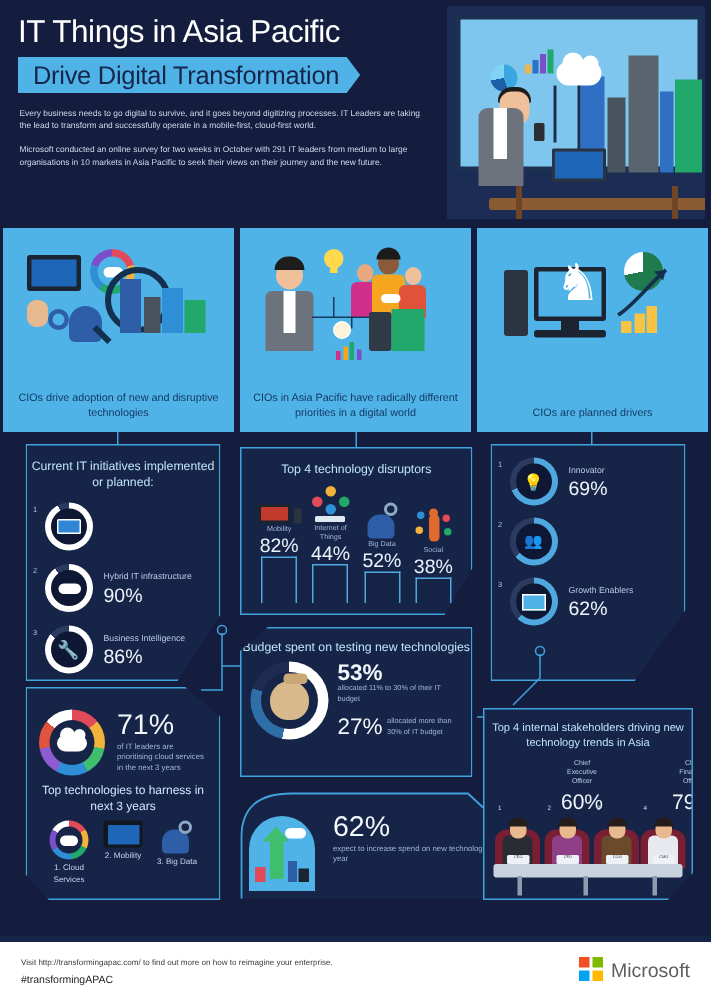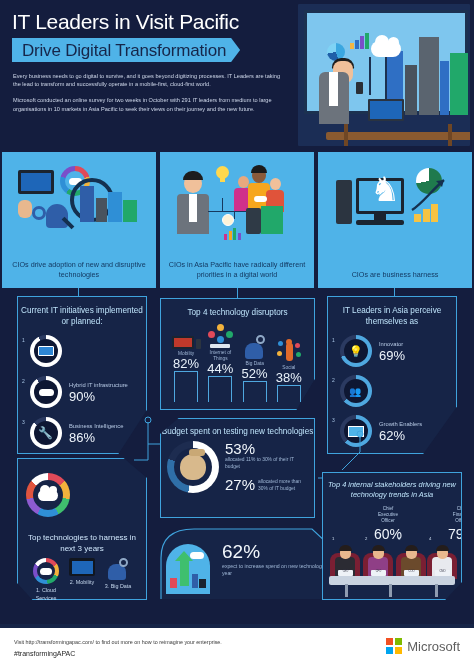--- a/index.html
+++ b/index.html
@@ -165,21 +165,21 @@
   .ms-grid i { display:block; }
   .ms-word { font-size: 13px; color:#5e5e5e; }
   .footer-strip { position:absolute; left:0; bottom:42px; width:474px; height: 4px; background:#162447;}
 </style>
 </head>
 <body>
 
 <div class="page">
 
   <div class="header">
-    <div class="title">IT Leaders in Visit Pacific</div>
+    <div class="title">IT Things in Asia Pacific</div>
     <div class="subtitle-ribbon">
       <span>Drive Digital Transformation</span>
     </div>
     <div class="intro">
       <p>Every business needs to go digital to survive, and it goes beyond digitizing processes. IT Leaders are taking the lead to transform and successfully operate in a mobile-first, cloud-first world.</p>
       <p class="second">Microsoft conducted an online survey for two weeks in October with 291 IT leaders from medium to large organisations in 10 markets in Asia Pacific to seek their views on their journey and the new future.</p>
     </div>
 
     <div class="hero">
       <div class="hero-screen">
@@ -280,21 +280,21 @@
         <div style="position:absolute;left:96px;top:44px;display:flex;align-items:flex-end;gap:1.5px;">
           <i style="display:block;width:7px;height:8px;background:#f6c344;"></i>
           <i style="display:block;width:7px;height:13px;background:#f6c344;"></i>
           <i style="display:block;width:7px;height:18px;background:#f6c344;"></i>
         </div>
         <svg width="40" height="40" style="position:absolute;left:92px;top:14px;">
           <path d="M2,36 C12,30 22,16 34,6" stroke="#14304f" stroke-width="2.4" fill="none"></path>
           <path d="M34,6 l-8,1 l6,6 z" fill="#14304f"></path>
         </svg>
       </div>
-      <div class="cap">CIOs are business harness</div>
+      <div class="cap">CIOs are planned drivers</div>
     </div>
   </div>
 
   <div class="connector" style="left:78px;top:288px;height:8px;"></div>
   <div class="connector" style="left:237px;top:288px;height:10px;"></div>
   <div class="connector" style="left:394px;top:288px;height:8px;"></div>
 
   <div class="panel" style="left:17px;top:296px;width:130px;height:158px;clip-path:polygon(0 0,100% 0,100% 72%,78% 100%,0 100%);">
     <div class="panel-title">Current IT initiatives implemented or planned:</div>
 
@@ -387,21 +387,20 @@
           </div>
         </div>
         <div class="dlbl">Social</div>
         <div class="dpct">38%</div>
         <div class="bar" style="height:17px;"></div>
       </div>
     </div>
   </div>
 
   <div class="panel" style="left:327px;top:296px;width:130px;height:158px;clip-path:polygon(0 0,100% 0,100% 70%,74% 100%,0 100%);">
-    <div class="panel-title">IT Leaders in Asia perceive themselves as</div>
 
     <div class="row" style="margin-top:8px;">
       <span class="rank">1</span>
       <div class="donut" style="background:conic-gradient(#4fa8e0 0 69%, #2b3a61 69% 100%);">
         <div class="inner">
             <span style="font-size:11px;color:#ffd84d;">💡</span>
           </div>
       </div>
       <div class="row-text">
         <div class="lbl">Innovator</div>
@@ -442,22 +441,26 @@
     <circle cx="48" cy="4" r="3" stroke="#3fa3dd" stroke-width="1" fill="none"></circle>
   </svg>
 
   <div class="panel" style="left:17px;top:458px;width:130px;height:142px;clip-path:polygon(0 0,82% 0,100% 14%,100% 100%,12% 100%,0 88%);">
     <div style="display:flex;align-items:center;gap:8px;padding:14px 6px 0 8px;">
       <div class="cloud-donut">
         <div class="hole">
             <div class="cloudglyph"></div>
           </div>
       </div>
-    </div>
-    <div style="text-align:center;color:#cfe6fb;font-size:8px;line-height:11px;margin-top:15px;padding:0 8px;">Top technologies to harness in next 3 years</div>
+      <div>
+        <div class="big-pct">71%</div>
+        <div class="sub-note">of IT leaders are prioritising cloud services in the next 3 years</div>
+      </div>
+    </div>
+    <div style="text-align:center;color:#cfe6fb;font-size:8px;line-height:11px;margin-top:4px;padding:0 8px;">Top technologies to harness in next 3 years</div>
     <div class="tech3">
       <div class="t">
         <div style="margin:0 auto;width:26px;height:26px;border-radius:50%;background:conic-gradient(#e04a59 0 16%,#f2b23c 16% 32%,#21a86a 32% 48%,#2f8fd6 48% 66%,#7a4fc9 66% 84%,#ffffff 84% 100%);position:relative;">
           <div style="position:absolute;inset:4px;border-radius:50%;background:#162447;display:flex;align-items:center;justify-content:center;">
             <div style="width:12px;height:7px;background:#fff;border-radius:4px;"></div>
           </div>
         </div>
         <div class="tl">1. Cloud Services</div>
       </div>
       <div class="t">
@@ -480,21 +483,21 @@
     <div class="panel-title" style="padding-top:7px;">Budget spent on testing new technologies</div>
     <div style="display:flex;align-items:center;gap:6px;padding:4px 8px 0 6px;">
       <div style="width:52px;height:52px;border-radius:50%;background:conic-gradient(#ffffff 0 53%, #2f6fa8 53% 80%, #1d2c50 80% 100%);position:relative;flex:0 0 52px;">
         <div style="position:absolute;inset:7px;border-radius:50%;background:#162447;display:flex;align-items:center;justify-content:center;">
           <div class="money-bag" style="width:26px;height:26px;"></div>
         </div>
       </div>
       <div style="flex:1;">
         <div style="display:flex;align-items:flex-start;gap:4px;">
           <div>
-            <div style="font-size:15px;color:#f2f7fc;font-weight:400;line-height:16px;">53%</div>
+            <div style="font-size:15px;color:#f2f7fc;font-weight:700;line-height:16px;">53%</div>
             <div style="font-size:4.9px;color:#9fb7d6;line-height:6.6px;">allocated 11% to 30% of their IT budget</div>
           </div>
         </div>
         <div style="display:flex;align-items:flex-start;gap:3px;margin-top:7px;">
           <div style="font-size:15px;color:#f2f7fc;font-weight:300;line-height:16px;">27%</div>
           <div style="font-size:4.9px;color:#9fb7d6;line-height:6.6px;padding-top:2px;">allocated more than 30% of IT budget</div>
         </div>
       </div>
     </div>
   </div>
@@ -512,21 +515,21 @@
         <div style="position:absolute;left:24px;top:8px;width:14px;height:7px;background:#fff;border-radius:4px;"></div>
       </div>
     </div>
     <div style="position:absolute;left:62px;top:14px;">
       <div style="font-size:19px;color:#f2f7fc;font-weight:300;line-height:20px;">62%</div>
       <div style="font-size:5.2px;color:#9fb7d6;line-height:7px;margin-top:1px;">expect to increase spend on new technologies in the next year</div>
     </div>
   </div>
 
   <div class="panel" style="left:322px;top:472px;width:140px;height:128px;clip-path:polygon(0 0,100% 0,100% 86%,88% 100%,0 100%);overflow:hidden;">
-    <div class="panel-title" style="padding-top:7px;font-size:7.4px;line-height:10px;font-style:italic;">Top 4 internal stakeholders driving new technology trends in Asia</div>
+    <div class="panel-title" style="padding-top:7px;font-size:7.4px;line-height:10px;">Top 4 internal stakeholders driving new technology trends in Asia</div>
 
     <div class="stake-head" style="margin-top:6px;">
       <div class="stake-col">
         <div class="title3">Chief Executive Officer</div>
         <div class="pct3">60%</div>
       </div>
       <div class="stake-col">
         <div class="title3">Chief Financial Officer</div>
         <div class="pct3">79%</div>
       </div>

